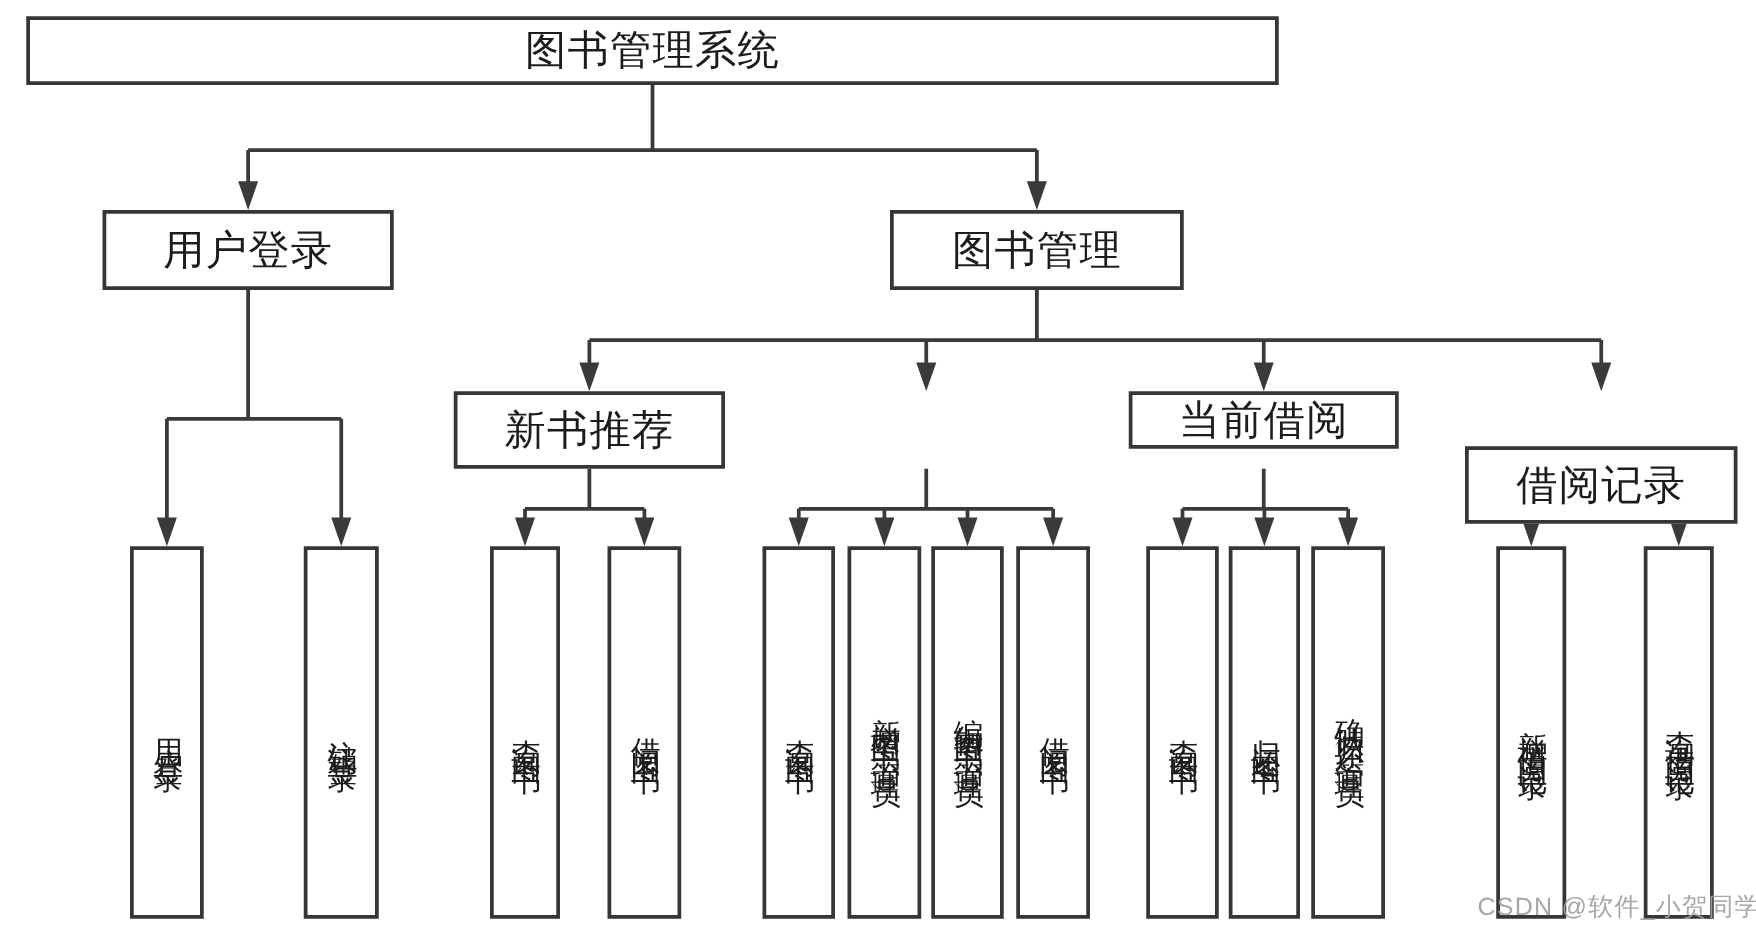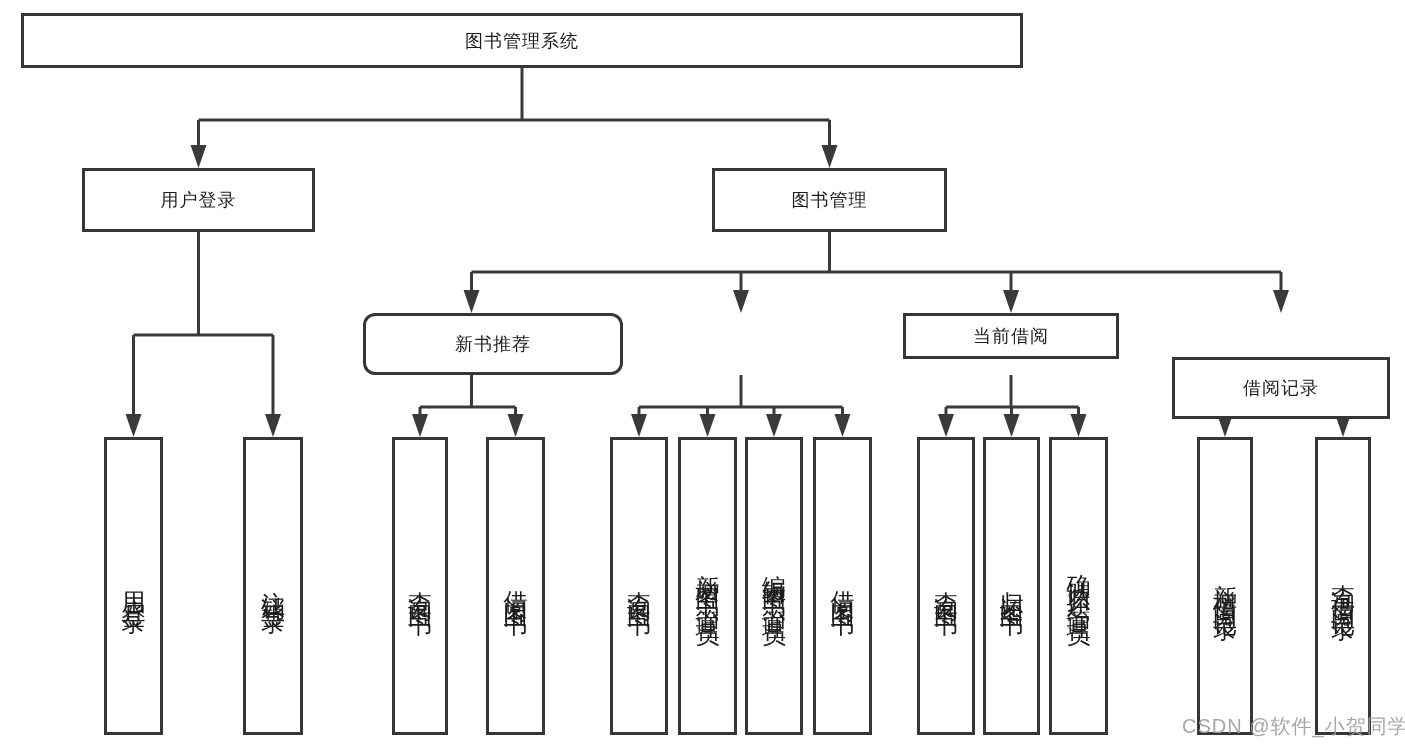--- a/index.html
+++ b/index.html
@@ -6,21 +6,21 @@
   .canvas {
     position:relative; width:1405px; height:747px; background:#ffffff;
     font-family:"Liberation Sans","DejaVu Sans",sans-serif; overflow:hidden;
   }
   svg.connectors { position:absolute; left:0; top:0; width:1405px; height:747px; }
   .box {
     position:absolute; box-sizing:border-box; border:3px solid #363636;
     background:#ffffff; display:flex; align-items:center; justify-content:center;
     color:#1c1c1c;
   }
-  .h-label { font-size:18px; letter-spacing:1px; white-space:nowrap; }
+  .h-label { font-size:33px; letter-spacing:1px; white-space:nowrap; }
   .leaf { top:437px; height:298px; }
   .v-label {
     writing-mode:vertical-rl; text-orientation:mixed;
     font-size:24px; letter-spacing:7px; line-height:1; white-space:nowrap;
   }
   .watermark {
     position:absolute; left:1182px; top:715px; font-size:20px; line-height:1.1;
     color:rgba(158,158,158,0.92); letter-spacing:1px; white-space:nowrap; z-index:5;
   }
 </style>
@@ -73,21 +73,21 @@
     <span class="h-label">图书管理系统</span>
   </div>
 
   <div class="box" style="left:82px; top:168px; width:233px; height:64px;">
     <span class="h-label">用户登录</span>
   </div>
   <div class="box" style="left:712px; top:168px; width:235px; height:64px;">
     <span class="h-label">图书管理</span>
   </div>
 
-  <div class="box" style="left:363px; top:313px; width:260px; height:62px;border-radius:12px;">
+  <div class="box" style="left:363px; top:313px; width:217px; height:62px;">
     <span class="h-label">新书推荐</span>
   </div>
   <div class="box" style="left:903px; top:313px; width:216px; height:46px;">
     <span class="h-label">当前借阅</span>
   </div>
   <div class="box" style="left:1172px; top:313px; width:218px; height:62px;margin-top:44px;">
     <span class="h-label">借阅记录</span>
   </div>
 
   <div class="box leaf" style="left:104px; width:59px;">

